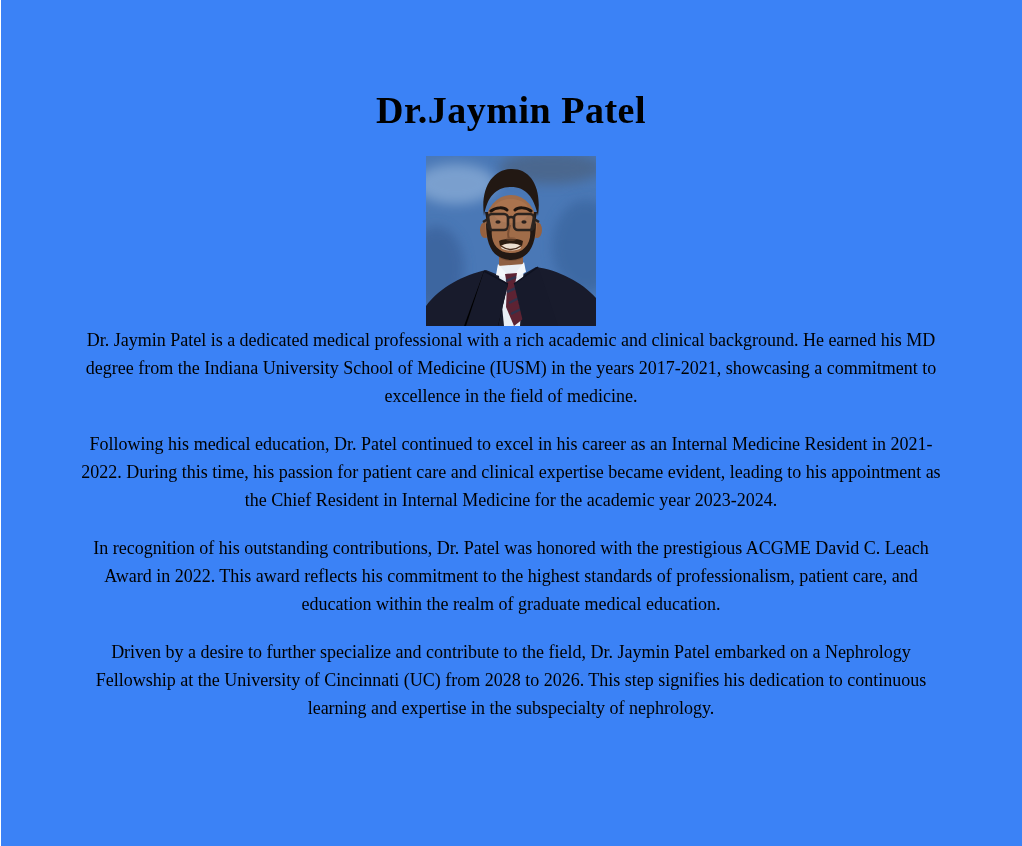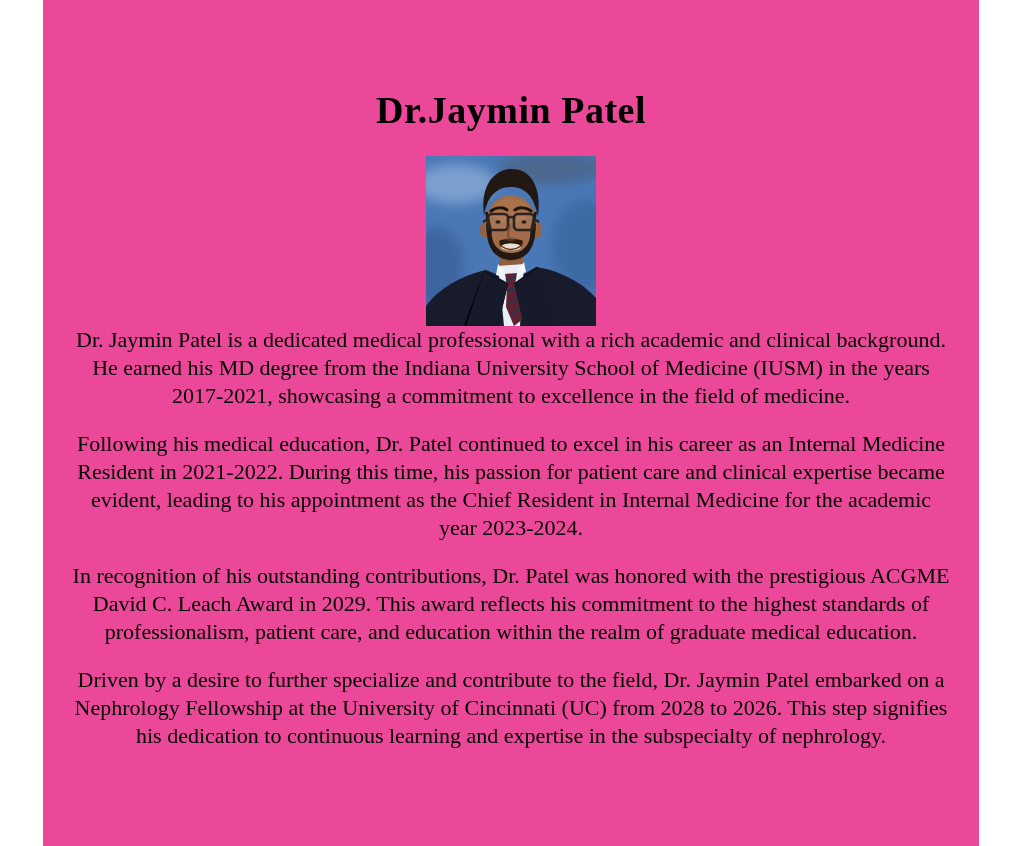--- a/index.html
+++ b/index.html
@@ -3,26 +3,26 @@
 <meta charset="utf-8">
 <style>
   html, body {
     margin: 0;
     padding: 0;
     background: #ffffff;
     font-family: "Liberation Serif", "DejaVu Serif", serif;
     color: #000000;
   }
   .page {
-    width: 936px;
+    width: 1021px;
     height: 846px;
     margin: 0 auto;
     text-align: center;
     overflow: hidden;
-    background: #ec4899;
+    background: #3b82f6;
   }
   h1.page-title {
     margin: 88px 0 0 0;
     font-size: 38px;
     line-height: 44px;
     font-weight: bold;
     letter-spacing: 0.5px;
   }
   figure.portrait {
     margin: 24px auto 0 auto;
@@ -34,21 +34,21 @@
   figure.portrait svg {
     display: block;
     width: 170px;
     height: 170px;
   }
   section.bio {
     max-width: 880px;
     margin: 0 auto;
   }
   section.bio p {
-    font-size: 22px;
+    font-size: 18px;
     line-height: 28px;
     margin: 20px 0;
     text-align: center;
   }
   section.bio p:first-child {
     margin-top: 0;
   }
 </style>
 </head>
 <body>
@@ -124,17 +124,17 @@
       </g>
 
       <path d="M84,69 C82,75 81,79 83,82" stroke="#7a4e33" stroke-width="2" fill="none"></path>
       <ellipse cx="85" cy="83" rx="5" ry="2" fill="#7a4e33" opacity="0.5"></ellipse>
     </svg>
   </figure>
 
   <section class="bio">
     <p>Dr. Jaymin Patel is a dedicated medical professional with a rich academic and clinical background. He earned his MD degree from the Indiana University School of Medicine (IUSM) in the years 2017-2021, showcasing a commitment to excellence in the field of medicine.</p>
     <p>Following his medical education, Dr. Patel continued to excel in his career as an Internal Medicine Resident in 2021-2022. During this time, his passion for patient care and clinical expertise became evident, leading to his appointment as the Chief Resident in Internal Medicine for the academic year 2023-2024.</p>
-    <p>In recognition of his outstanding contributions, Dr. Patel was honored with the prestigious ACGME David C. Leach Award in 2029. This award reflects his commitment to the highest standards of professionalism, patient care, and education within the realm of graduate medical education.</p>
+    <p>In recognition of his outstanding contributions, Dr. Patel was honored with the prestigious ACGME David C. Leach Award in 2022. This award reflects his commitment to the highest standards of professionalism, patient care, and education within the realm of graduate medical education.</p>
     <p>Driven by a desire to further specialize and contribute to the field, Dr. Jaymin Patel embarked on a Nephrology Fellowship at the University of Cincinnati (UC) from 2028 to 2026. This step signifies his dedication to continuous learning and expertise in the subspecialty of nephrology.</p>
   </section>
 
 </main>
 
 </body></html>

